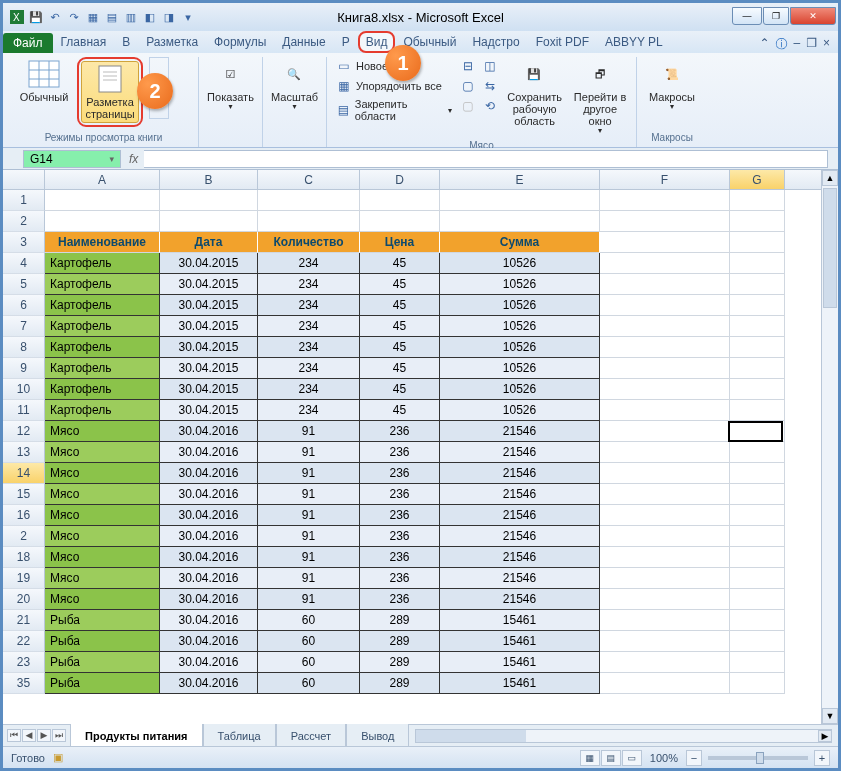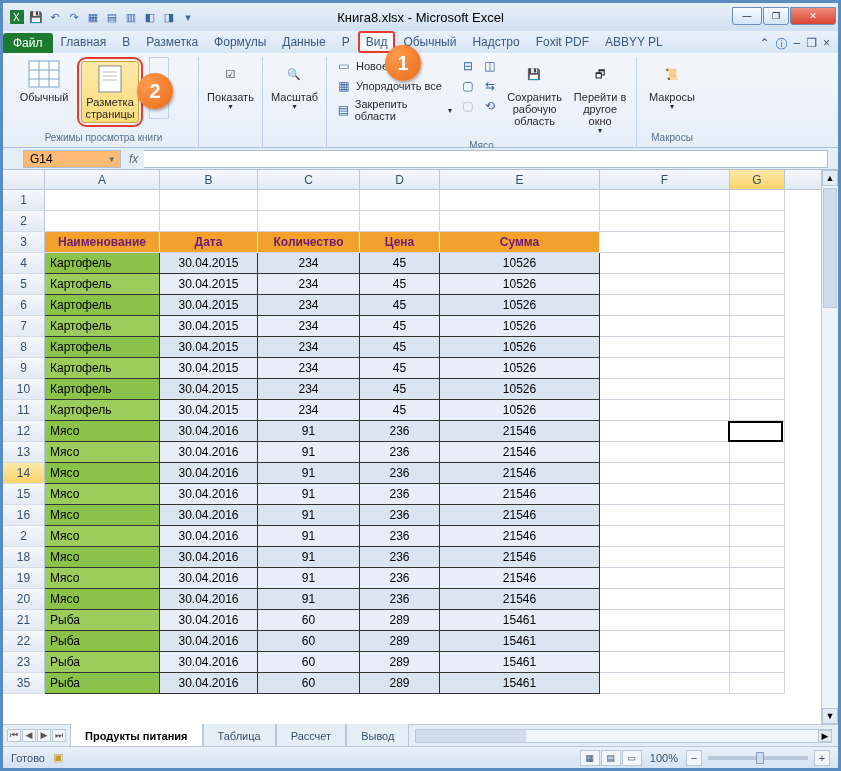--- a/index.html
+++ b/index.html
@@ -14,21 +14,21 @@
 .win-buttons { margin-left: auto; display: flex; padding-right: 2px; }
 .win-btn { width: 30px; height: 18px; margin-top: -3px; border: 1px solid #6b8db5; background: linear-gradient(#f7fbff,#d3e4f6); display: flex; align-items: center; justify-content: center; font-size: 9px; border-radius: 0 0 3px 3px; margin-left: 1px;}
 .win-btn.close { background: linear-gradient(#f08b7a,#d94430); color: #fff; width: 46px; }
 .win-btn.max   { width: 26px; }
 
 
 .tabs-row { height: 22px; background: linear-gradient(#e9f0f8,#d7e6f5); display: flex; align-items: flex-end; padding-left: 0; font-size: 12px; position: relative;}
 .file-tab { background: #1b7a2e; color: #fff; padding: 3px 10px; border-radius: 3px 3px 0 0; font-size: 12px; }
 .rtab { padding: 3px 7px; color: #3b5a82; border: 1px solid transparent; cursor: default;}
 .rtab.active { background: #f3f7fb; border: 1px solid #a8bfde; border-bottom: 1px solid #f3f7fb; border-radius: 3px 3px 0 0;}
-.rtab.callout1 { border: 2px solid #e53b2e; border-radius: 3px; padding: 2px 6px; }
+.rtab.callout1 { border: 2px solid #e53b2e; border-radius: 8px; padding: 2px 6px; }
 .help-area { margin-left: auto; display: flex; gap: 6px; padding-right: 8px; font-size: 12px; color: #3b5a82;}
 .help-area span { cursor: default; }
 
 
 .ribbon { height: 95px; background: linear-gradient(#f3f7fb,#e6eef8); border-bottom: 1px solid #a8bfde; display: flex; padding: 4px 6px 0 6px; gap: 0; }
 .rgroup { border-right: 1px solid #c0d2e8; padding: 0 6px; display: flex; flex-direction: column; }
 .rgroup-body { flex: 1; display: flex; align-items: flex-start; gap: 4px; }
 .rgroup-label { font-size: 10px; color: #55708f; text-align: center; padding: 2px 0 4px 0; }
 .big-btn { display: flex; flex-direction: column; align-items: center; width: 58px; padding: 2px; font-size: 11px; text-align: center; line-height: 1.1; color: #2a2a2a; }
 .big-btn .bicon { width: 34px; height: 30px; margin-bottom: 2px; display: flex; align-items: center; justify-content: center; }
@@ -37,35 +37,35 @@
 .vlist { display: flex; flex-direction: column; gap: 2px; font-size: 11px; color: #2a2a2a; }
 .vlist-item { display: flex; align-items: center; gap: 4px; padding: 1px 3px; }
 .vlist-item .glyph { width: 16px; height: 16px; display: inline-flex; align-items: center; justify-content: center; font-size: 12px; color: #3a66a3; }
 .callout-highlight { border: 2px solid #e53b2e; border-radius: 9px; padding: 2px;}
 
 
 .bubble { position: absolute; width: 36px; height: 36px; border-radius: 50%; background: radial-gradient(circle at 30% 30%, #ff9a4c, #e96b1c); color: #fff; font-weight: bold; font-size: 20px; display: flex; align-items: center; justify-content: center; box-shadow: 1px 2px 3px rgba(0,0,0,.3); z-index: 50;}
 
 
 .fbar-row { height: 22px; background: #e6eef5; border-bottom: 1px solid #aebfd4; display: flex; align-items: center; font-size: 12px;}
-.namebox { width: 98px; margin-left: 20px; border: 1px solid #aebfd4; background: #fdba74; padding: 1px 6px; display: flex; justify-content: space-between; align-items: center;}
+.namebox { width: 98px; margin-left: 20px; border: 1px solid #aebfd4; background: #86efac; padding: 1px 6px; display: flex; justify-content: space-between; align-items: center;}
 .fxwrap { display: flex; align-items: center; margin-left: 8px; gap: 6px; flex: 1;}
 .fx-label { font-style: italic; color: #666; }
 .formula-input { flex: 1; height: 18px; border: 1px solid #aebfd4; background: #fff; margin-right: 10px; border-left: none; }
 
 
 .grid-wrap { flex: 1; position: relative; overflow: hidden; background: #fff; }
 .colhdr-row { display: flex; height: 20px; background: linear-gradient(#f5f8fc,#e2eaf3); border-bottom: 1px solid #b9c7d8; position: sticky; top:0; }
 .corner { width: 42px; border-right: 1px solid #b9c7d8; background: linear-gradient(#f5f8fc,#e2eaf3);}
 .colhdr { border-right: 1px solid #b9c7d8; text-align: center; font-size: 12px; color: #38506d; display: flex; align-items: center; justify-content: center;}
 .rowhdr { width: 42px; border-right: 1px solid #b9c7d8; border-bottom: 1px solid #d5dde7; background: linear-gradient(#f5f8fc,#e2eaf3); text-align: center; font-size: 12px; color: #38506d; display: flex; align-items: center; justify-content: center;}
 .rowhdr.active { background: linear-gradient(#fde9a8,#f9d26a); }
 .datarow { display: flex; height: 21px; }
 .cell { border-right: 1px solid #d0d7e0; border-bottom: 1px solid #d0d7e0; font-size: 12px; padding: 2px 5px; display: flex; align-items: center; overflow: hidden;}
-.cell.hdr { background: #f2a22c; color: #701a75; font-weight: bold; justify-content: center; border-right: 1px solid #fff;}
+.cell.hdr { background: #f2a22c; color: #0c4a6e; font-weight: bold; justify-content: center; border-right: 1px solid #fff;}
 .cell.nm  { background: #8bc34a; border: 1px solid #333; border-top: none; border-left: none;}
 .cell.nm.alt { background: #9ccc5c; }
 .cell.dat { background: #dbe5f1; border: 1px solid #333; border-top: none; border-left: none; justify-content: center; }
 .cell.dat.alt { background: #e8eef7;}
 .cell.blank { background: #fff; }
 .colA{width:115px}.colB{width:98px}.colC{width:102px}.colD{width:80px}.colE{width:160px}.colF{width:130px}.colG{width:55px}
 
 
 .active-cell-marker { position: absolute; border: 2px solid #000; background: #fff; }
 

